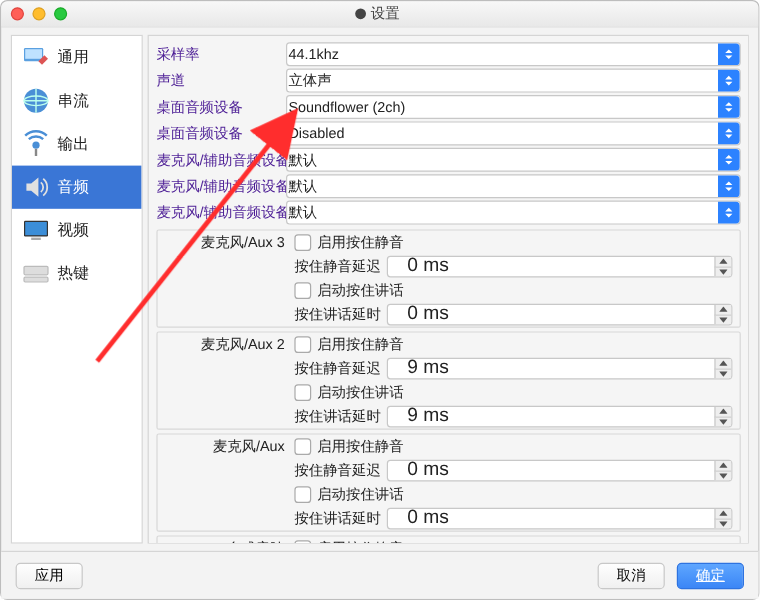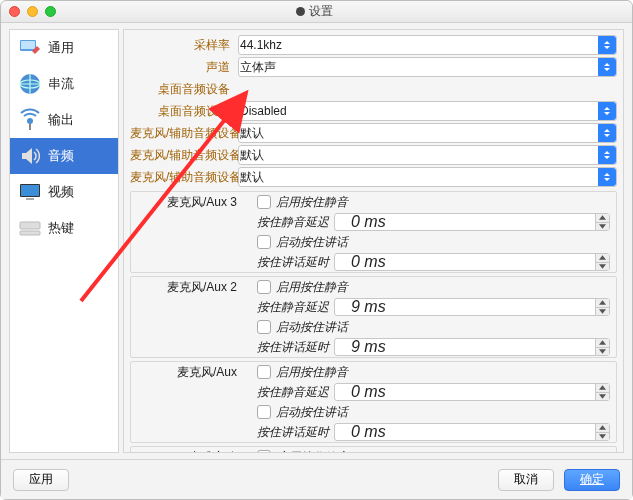--- a/index.html
+++ b/index.html
@@ -15,29 +15,29 @@
   .title .dot{width:9px;height:9px;border-radius:50%;background:#444;display:inline-block;}
   .content { position:absolute; top:22px; left:0; right:0; bottom:40px; display:flex;}
   .sidebar { width:110px; background:#fff; border:1px solid #d5d5d5; margin:6px 4px 6px 8px; overflow:hidden;}
   .sidebar-item { display:flex; align-items:center; gap:6px; padding:6px 8px; cursor:pointer;}
   .sidebar-item.active { background:#3a76d6; color:#fff;}
   .sidebar-item .ico { width:24px; height:24px; display:flex; align-items:center; justify-content:center;}
   .sidebar-item .lbl { font-size:13px;}
   .main { flex:1; margin:6px 8px 6px 0; border:1px solid #d5d5d5; background:#f5f5f5; overflow-y:auto; position:relative;}
   .rows {}
   .row { display:flex; align-items:center; height:22px; padding:0 6px;}
-  .row .lab { width:108px; text-align:right; padding-right:8px; color:#a16207; font-size:12px; white-space:nowrap;}
+  .row .lab { width:108px; padding-right:8px; color:#4c1d95; font-size:12px; white-space:nowrap;}
   .row .val { flex:1; }
   .select { background:#fff; border:1px solid #c8c8c8; border-radius:3px; height:20px; display:flex; align-items:center; padding:0 1px; position:relative;}
   .select .btn { position:absolute; right:0; top:0; width:18px; height:100%; background:#2c82ff; border-radius:0 3px 3px 0; display:flex; align-items:center; justify-content:center;}
   .select .btn svg{width:10px;height:10px;fill:#fff;}
   .txt { font-size:12px; color:#222;}
-  .subrow { display:flex; align-items:center; height:20px; padding:0 6px;gap:12px;}
+  .subrow { display:flex; align-items:center; height:20px; padding:0 6px;}
   .subrow .lab2 { width:108px; text-align:right; padding-right:8px; font-size:12px;}
-  .subrow .ctrl { flex:1; display:flex; align-items:center; gap:5px;font-style:italic;}
+  .subrow .ctrl { flex:1; display:flex; align-items:center; gap:5px;}
   .chk { width:14px; height:14px; border:1px solid #aaa; border-radius:3px; background:#fff;}
   .spin { flex:1; height:18px; border:1px solid #c8c8c8; border-radius:3px; background:#fff; display:flex; align-items:center; padding:0 16px; position:relative; font-size:16px;}
   .spin .stepper { position:absolute; right:0; top:0; width:14px; height:100%; display:flex; flex-direction:column;}
   .spin .stepper div{flex:1; background:#eee; border-left:1px solid #c8c8c8; display:flex;align-items:center;justify-content:center;}
   .spin .stepper div:first-child{border-bottom:1px solid #c8c8c8;}
   .spin .stepper svg{width:7px;height:5px;fill:#555;}
   .groupbox{border:1px solid #d8d8d8; margin:3px 6px; border-radius:2px; background:#f5f5f5;}
   .footer { position:absolute; bottom:0; left:0; right:0; height:40px; background:#f3f3f3; border-top:1px solid #d5d5d5; display:flex; align-items:center; padding:0 12px;}
   .footer .spacer{flex:1;}
   .btn-f { height:22px; min-width:56px; border-radius:4px; border:1px solid #c8c8c8; background:linear-gradient(#fefefe,#f0f0f0); font-size:12px; cursor:pointer; padding:0 10px;}
@@ -148,20 +148,30 @@
                 <div class="btn">
                   <svg viewBox="0 0 10 10">
                     <path d="M2 4l3-3 3 3zM2 6l3 3 3-3z"></path>
                   </svg>
                 </div>
               </div>
             </div>
           </div>
         <div class="row">
             <div class="lab">桌面音频设备</div>
+            <div class="val">
+              <div class="select">
+                <span class="txt">Soundflower (2ch)</span>
+                <div class="btn">
+                  <svg viewBox="0 0 10 10">
+                    <path d="M2 4l3-3 3 3zM2 6l3 3 3-3z"></path>
+                  </svg>
+                </div>
+              </div>
+            </div>
           </div>
         <div class="row">
             <div class="lab">桌面音频设备</div>
             <div class="val">
               <div class="select">
                 <span class="txt">Disabled</span>
                 <div class="btn">
                   <svg viewBox="0 0 10 10">
                     <path d="M2 4l3-3 3 3zM2 6l3 3 3-3z"></path>
                   </svg>

